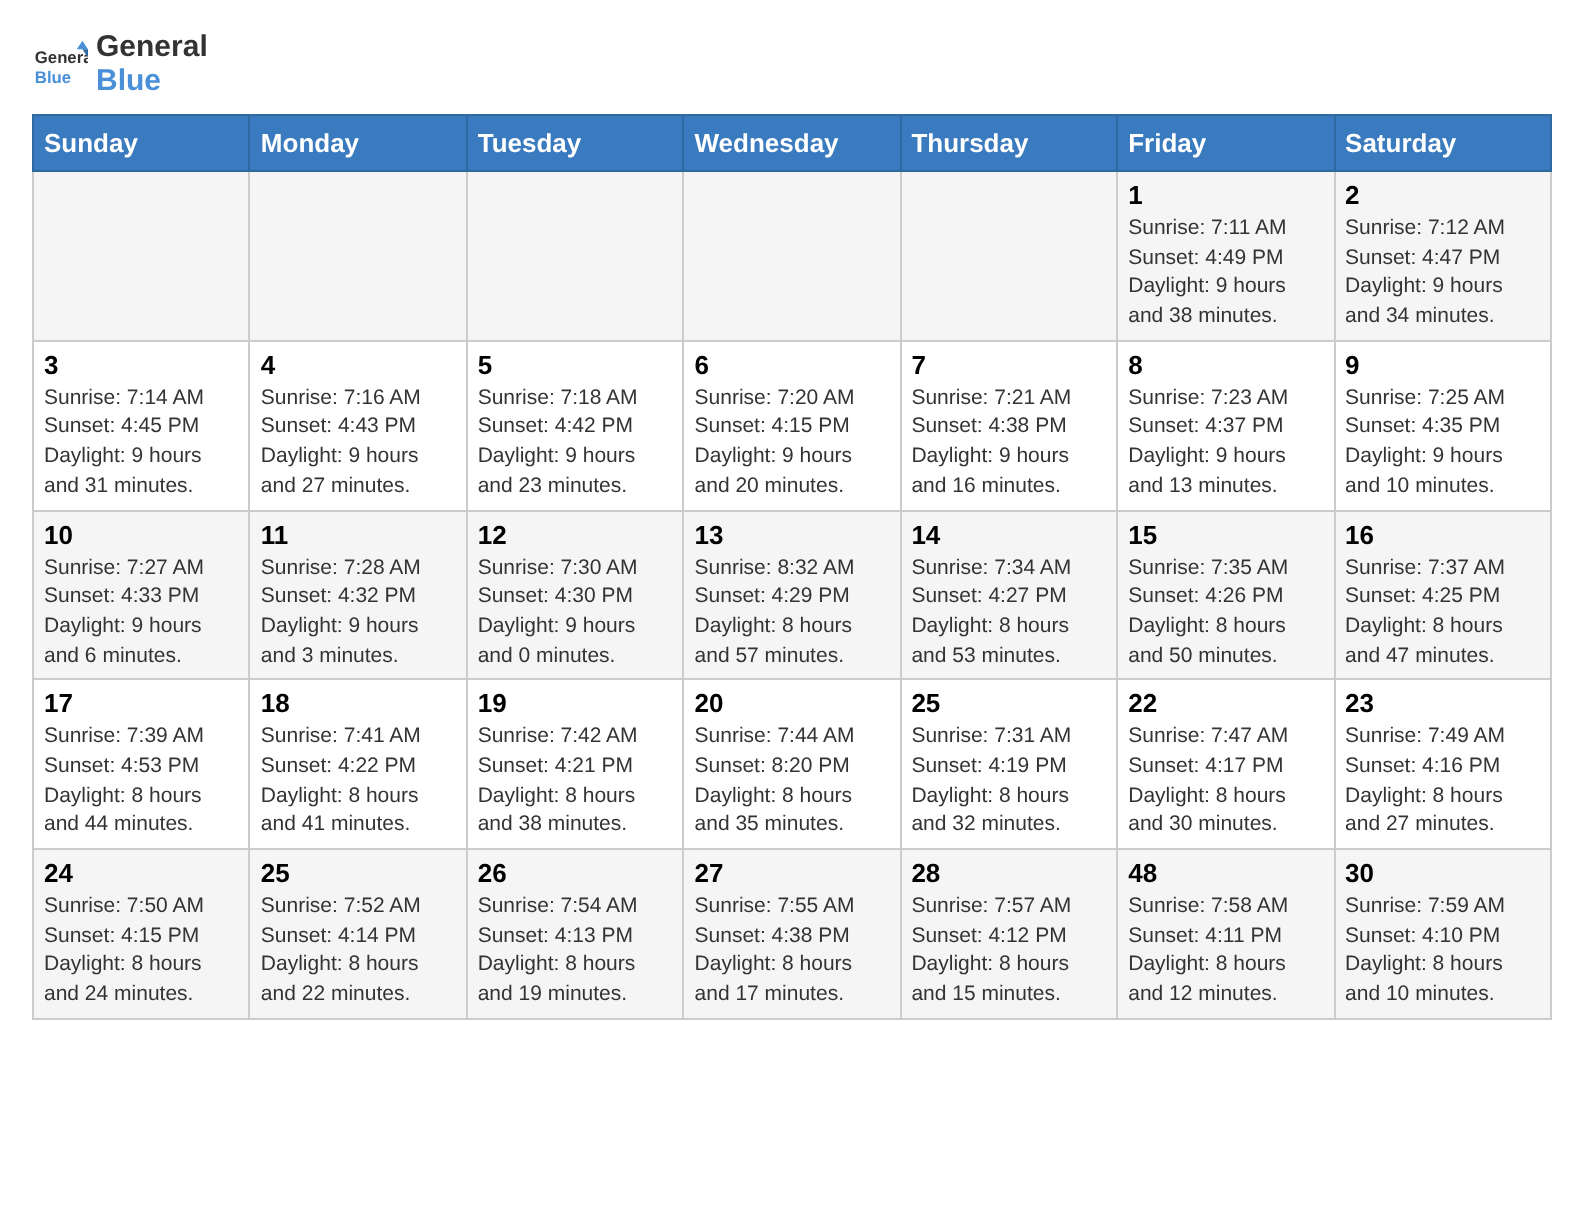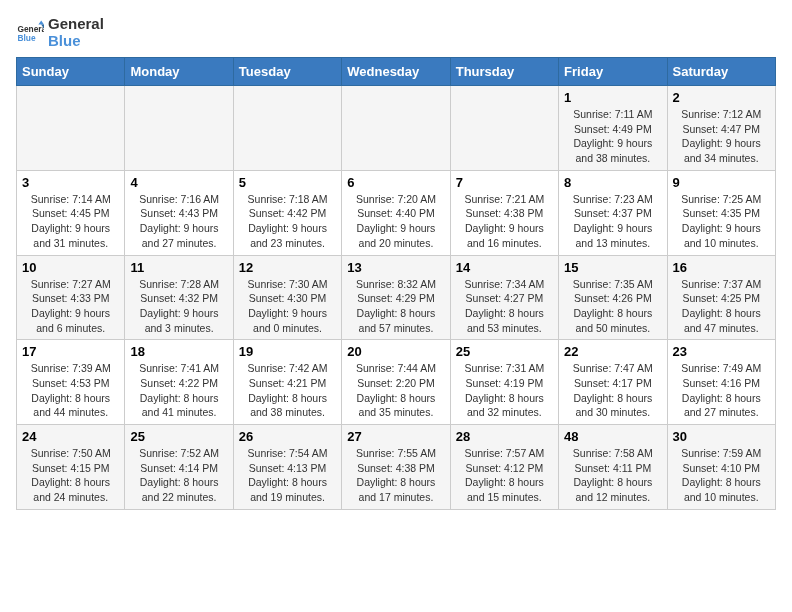--- a/index.html
+++ b/index.html
@@ -67,21 +67,20 @@
     .day-number {
       font-weight: bold;
       font-size: 13px;
       display: block;
       margin-bottom: 2px;
     }
     .day-info {
       font-size: 10.5px;
       color: #333;
       line-height: 1.4;
-      text-align: center;
     }
     .empty-cell {
       background-color: #f5f5f5;
     }
   </style>
 </head>
 <body>
 
 <div class="header-area">
   <div class="logo">
@@ -149,21 +148,21 @@
         </td>
         <td>
           <span class="day-number">5</span>
           <div class="day-info">Sunrise: 7:18 AM
 Sunset: 4:42 PM
 Daylight: 9 hours and 23 minutes.</div>
         </td>
         <td>
           <span class="day-number">6</span>
           <div class="day-info">Sunrise: 7:20 AM
-Sunset: 4:40 PM
+Sunset: 4:15 PM
 Daylight: 9 hours and 20 minutes.</div>
         </td>
         <td>
           <span class="day-number">7</span>
           <div class="day-info">Sunrise: 7:21 AM
 Sunset: 4:38 PM
 Daylight: 9 hours and 16 minutes.</div>
         </td>
         <td>
           <span class="day-number">8</span>
@@ -237,21 +236,21 @@
         </td>
         <td>
           <span class="day-number">19</span>
           <div class="day-info">Sunrise: 7:42 AM
 Sunset: 4:21 PM
 Daylight: 8 hours and 38 minutes.</div>
         </td>
         <td>
           <span class="day-number">20</span>
           <div class="day-info">Sunrise: 7:44 AM
-Sunset: 2:20 PM
+Sunset: 8:20 PM
 Daylight: 8 hours and 35 minutes.</div>
         </td>
         <td>
           <span class="day-number">25</span>
           <div class="day-info">Sunrise: 7:31 AM
 Sunset: 4:19 PM
 Daylight: 8 hours and 32 minutes.</div>
         </td>
         <td>
           <span class="day-number">22</span>

